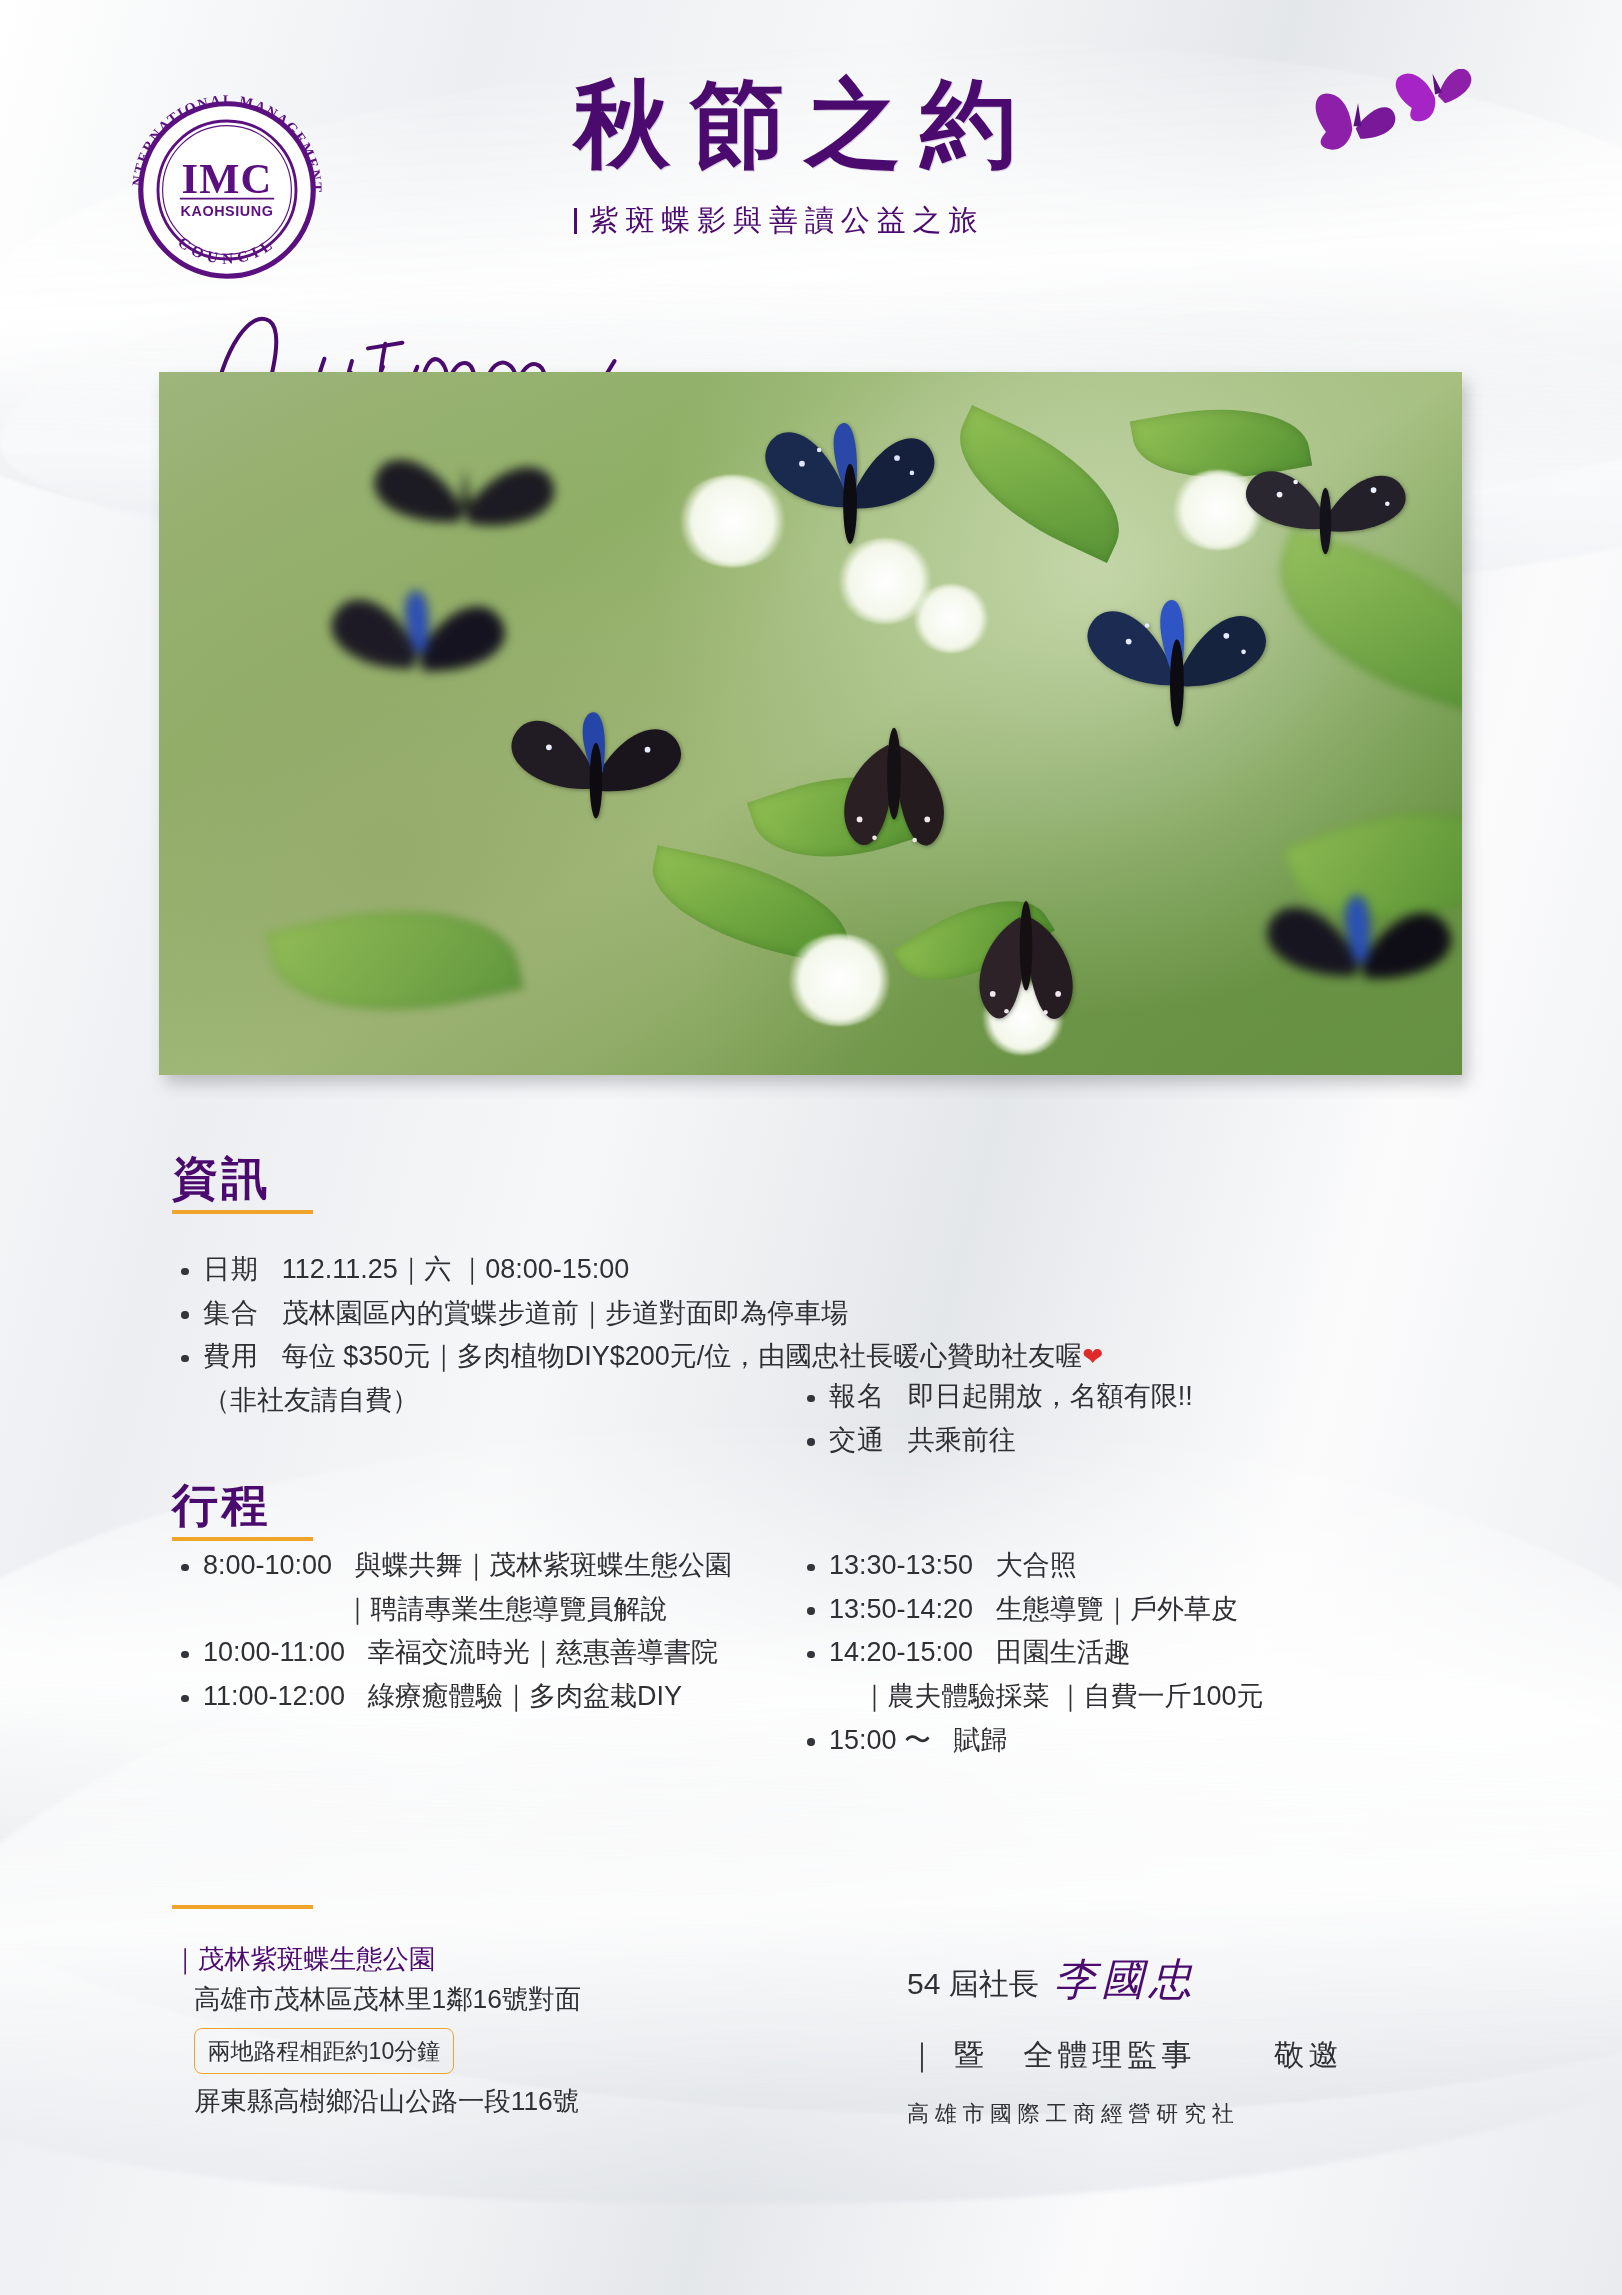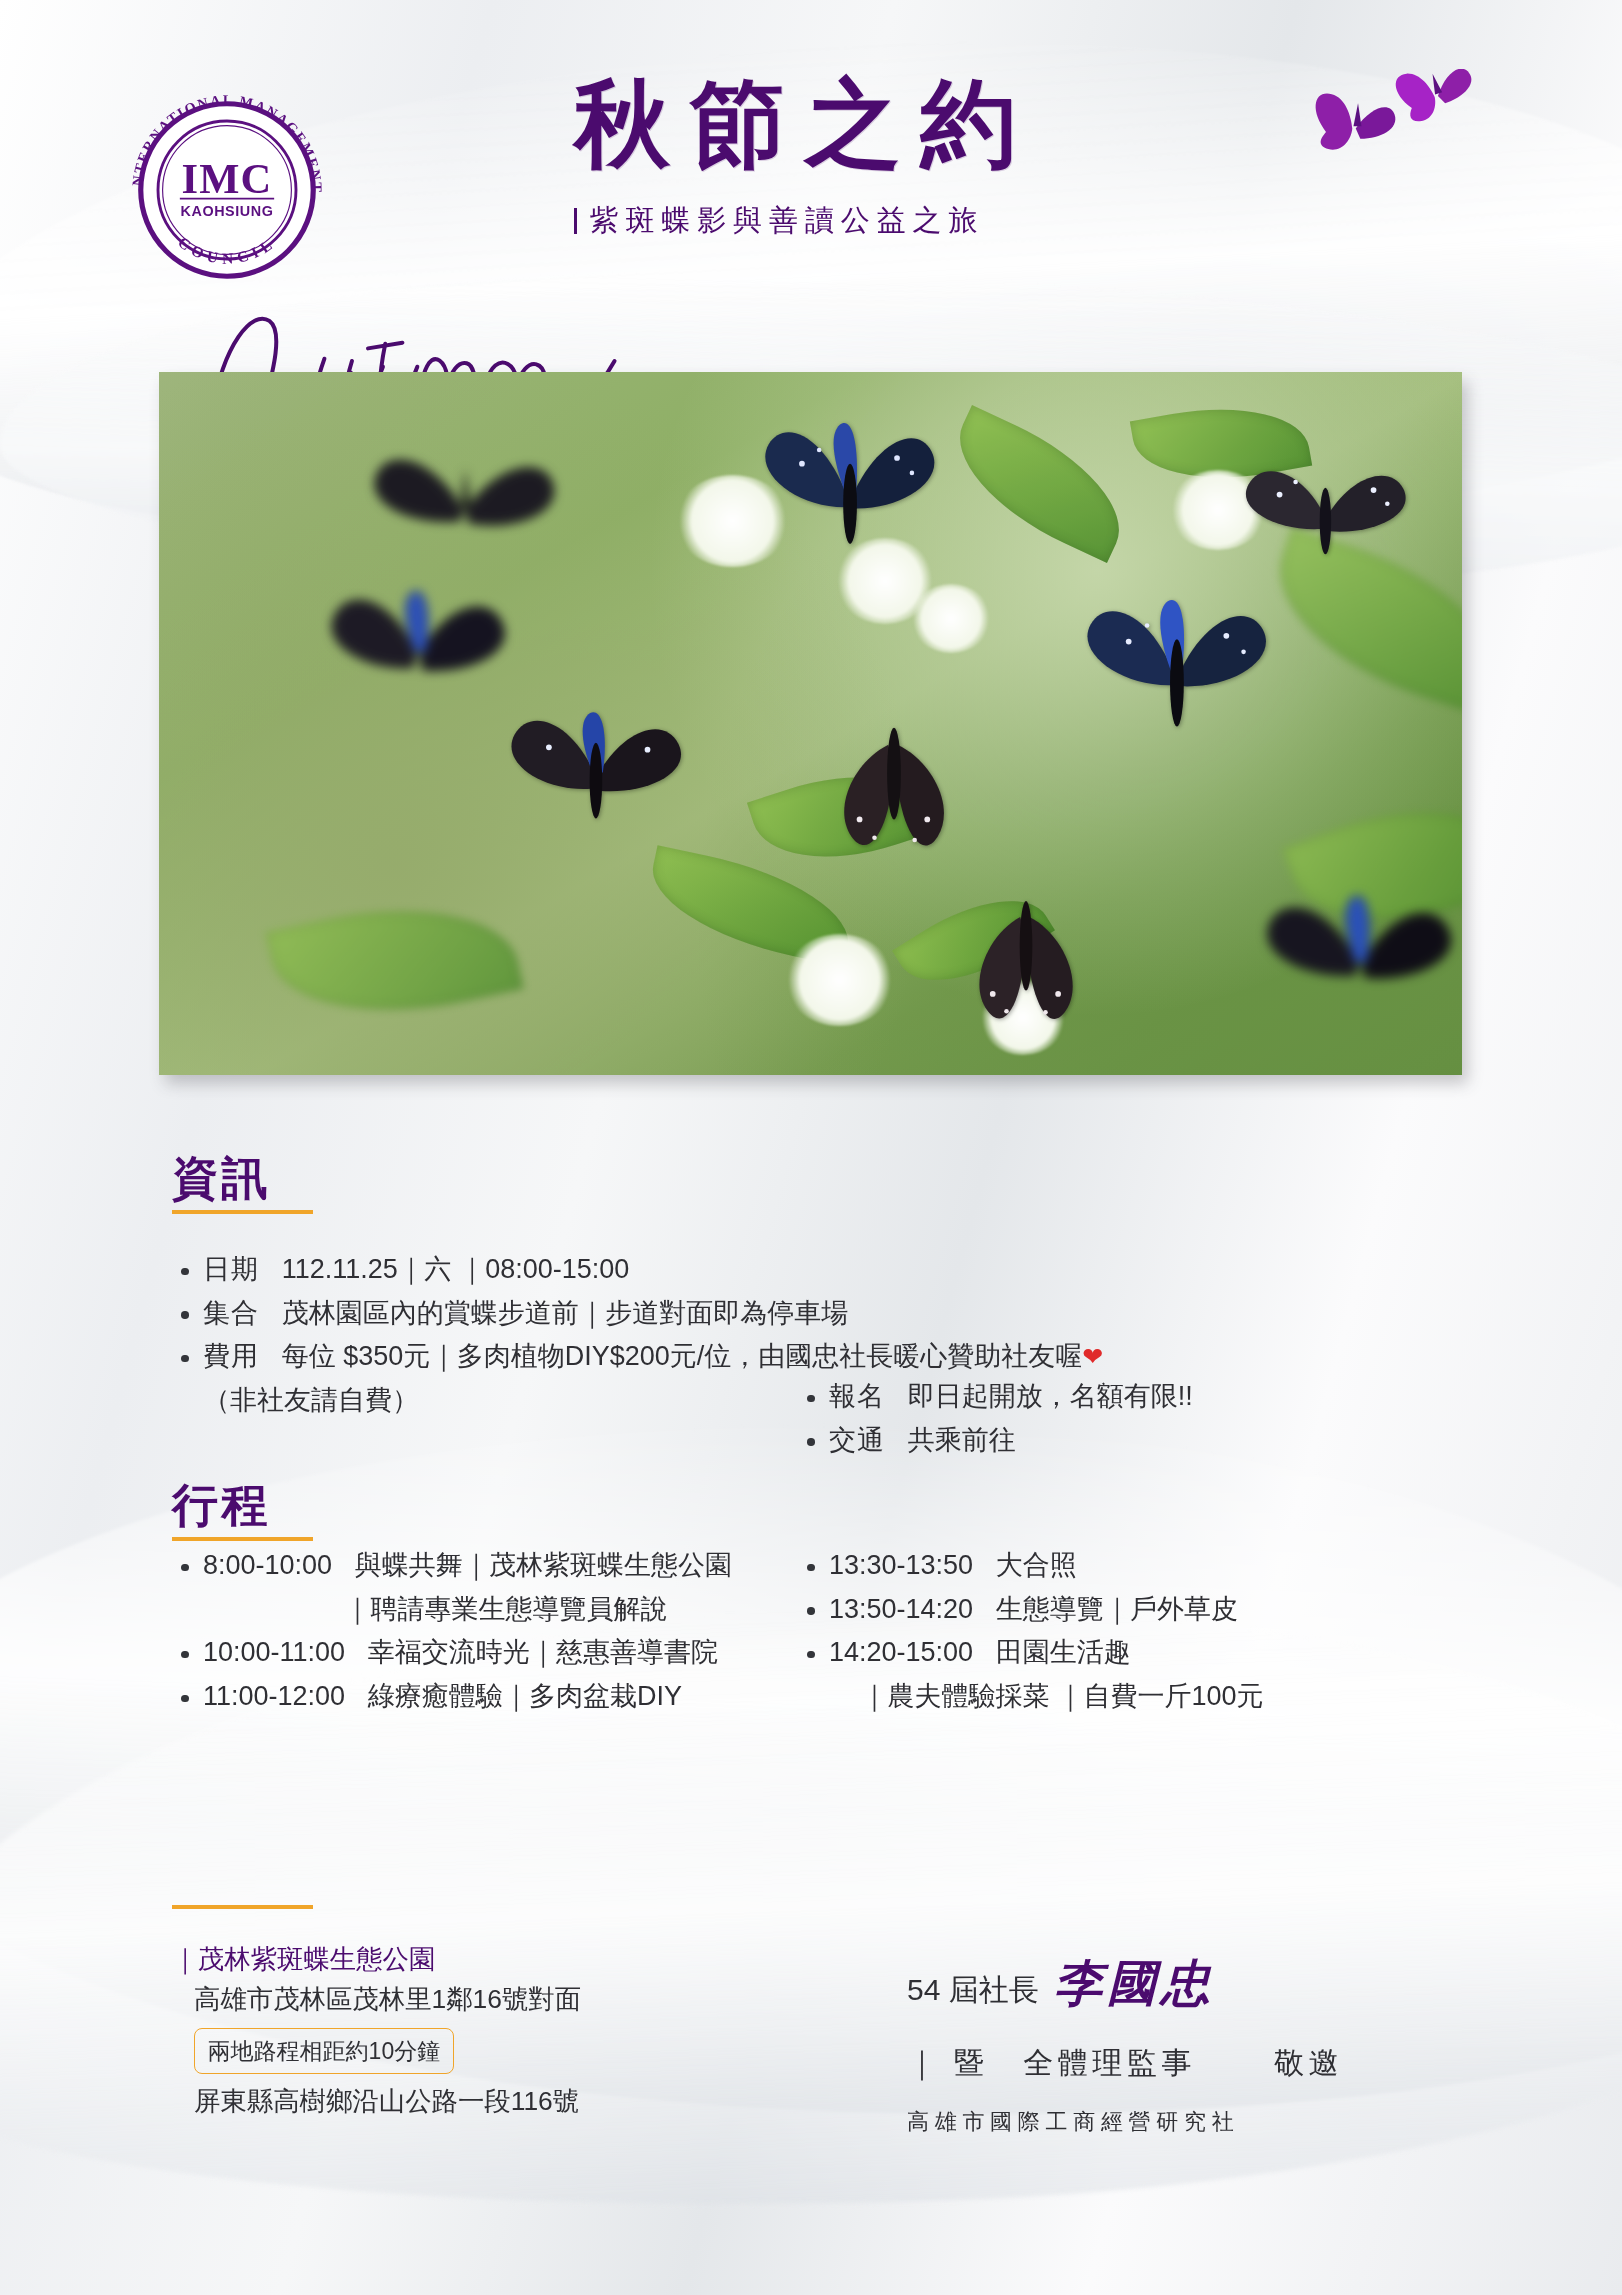--- a/index.html
+++ b/index.html
@@ -279,23 +279,23 @@
   }
   .sign-row1 {
     font-size: 30px;
     display: flex;
     align-items: baseline;
     gap: 15px;
     white-space: nowrap;
   }
   .sign-name {
     font-family: "Liberation Serif", "DejaVu Serif", serif;
-    font-size: 49px;
+    font-size: 43px;
     font-style: italic;
-    font-weight: bold;
+    font-weight: normal;
     color: #4b0b6e;
     letter-spacing: 4.6px;
   }
   .sign-row2 {
     margin-top: 26.4px;
     font-size: 30px;
     letter-spacing: 4.6px;
     white-space: nowrap;
   }
   .sign-row2 .bar { color: #2f2f34; }
@@ -571,20 +571,24 @@
           <span>13:50-14:20</span>
           &nbsp;&nbsp;<span>生態導覽｜戶外草皮</span>
         </li>
         <li>
           <span>14:20-15:00</span>
           &nbsp;&nbsp;<span>田園生活趣</span>
         </li>
         <li class="nobullet" style="padding-left:63px;">
           <span>｜農夫體驗採菜 ｜自費一斤100元</span>
         </li>
+        <li>
+          <span>15:00 〜</span>
+          &nbsp;&nbsp;<span>賦歸</span>
+        </li>
       </ul>
     </div>
   </div>
 </div>
 
 <div class="footer-rule"></div>
 
 <div class="venues">
   <div class="venue-title">｜茂林紫斑蝶生態公園</div>
   <div class="venue-addr">高雄市茂林區茂林里1鄰16號對面</div>

